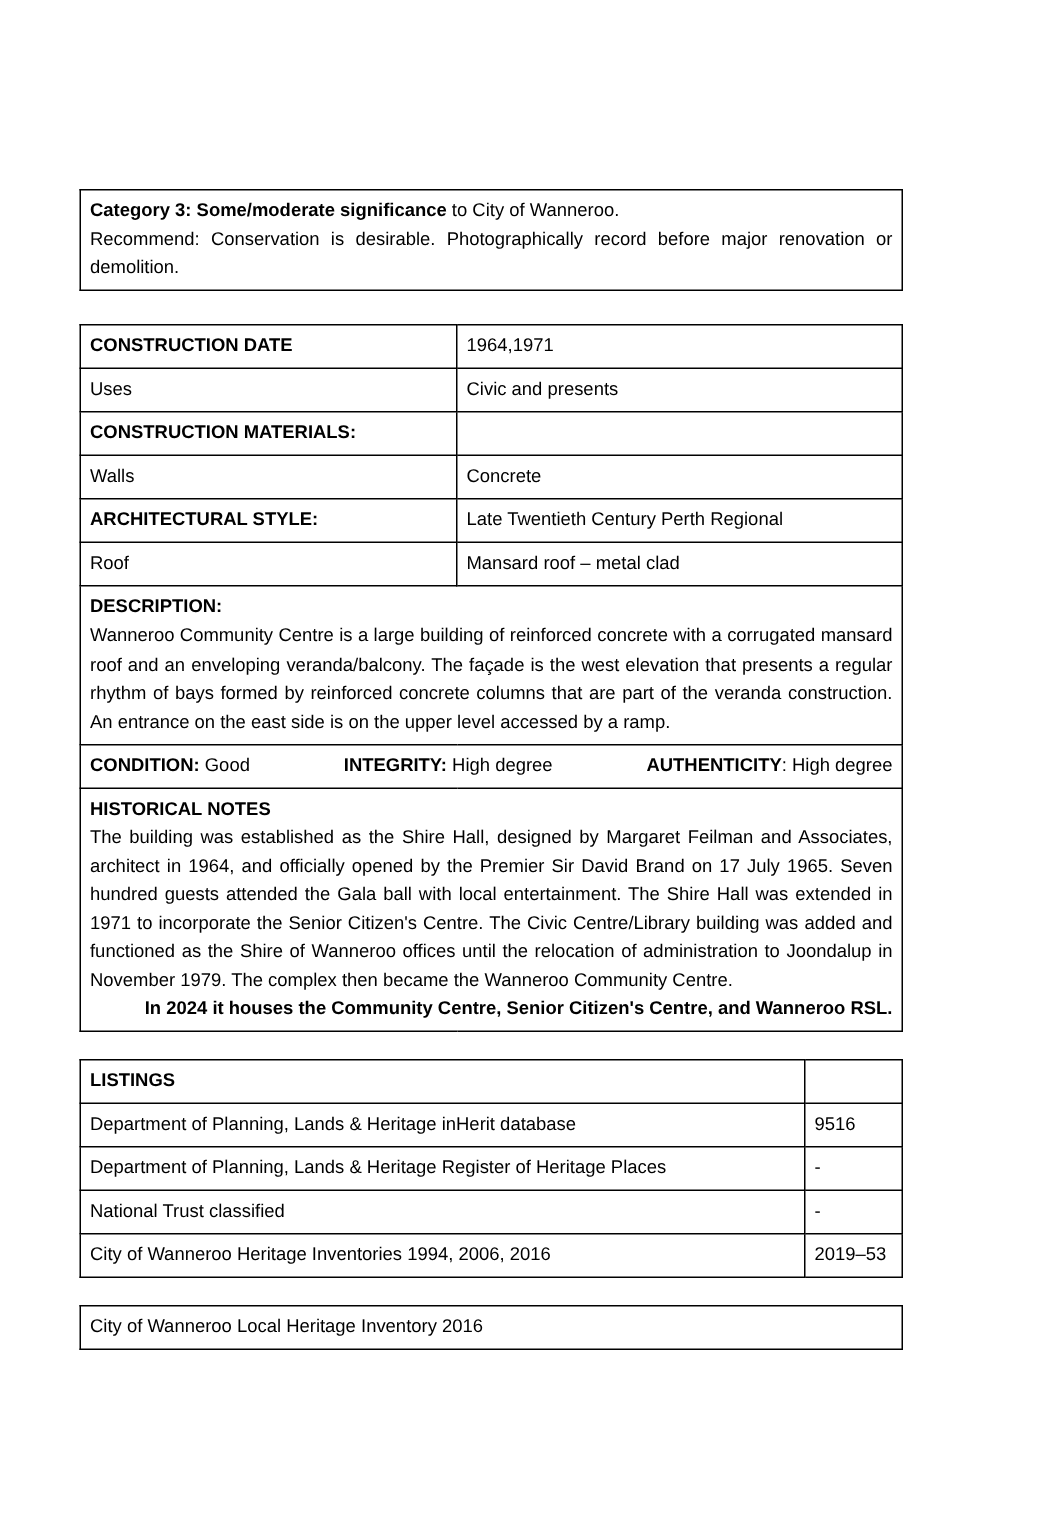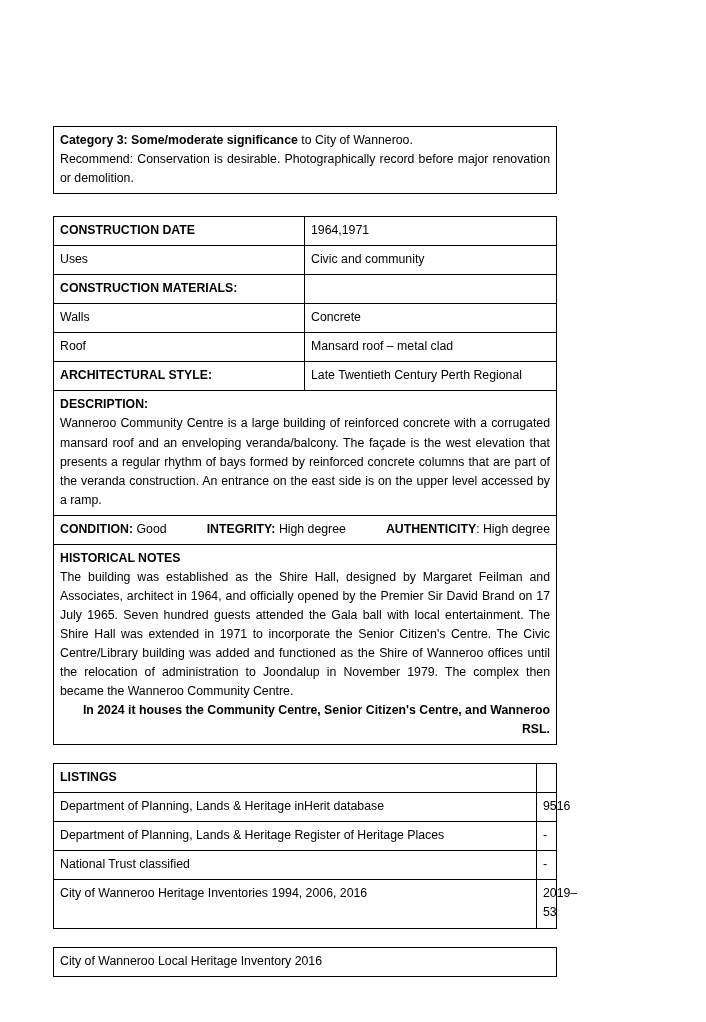--- a/index.html
+++ b/index.html
@@ -16,21 +16,21 @@
     overflow: hidden;
   }
   .page {
     position: absolute;
     left: 53px;
     top: 0;
     width: 556px;
   }
   table.blk {
     border-collapse: collapse;
-    width: 504px;
+    width: 549px;
     table-layout: fixed;
   }
   table.blk td {
     border: 1px solid #000000;
     padding: 4px 6px 5px 6px;
     font-size: 12.3px;
     line-height: 1.55;
     vertical-align: top;
   }
   .b { font-weight: bold; }
@@ -77,37 +77,37 @@
   <div class="gap-a"></div>
 
   <table class="blk">
     <tbody>
         <tr>
       <td class="col-label b">CONSTRUCTION DATE</td>
       <td class="col-val">1964,1971</td>
     </tr>
     <tr>
       <td class="col-label">Uses</td>
-      <td class="col-val">Civic and community</td>
+      <td class="col-val">Civic and presents</td>
     </tr>
     <tr>
       <td class="col-label b">CONSTRUCTION MATERIALS:</td>
       <td class="col-val">&nbsp;</td>
     </tr>
     <tr>
       <td class="col-label">Walls</td>
       <td class="col-val">Concrete</td>
     </tr>
     <tr>
+      <td class="col-label b">ARCHITECTURAL STYLE:</td>
+      <td class="col-val">Late Twentieth Century Perth Regional</td>
+    </tr>
+    <tr>
       <td class="col-label">Roof</td>
       <td class="col-val">Mansard roof – metal clad</td>
-    </tr>
-    <tr>
-      <td class="col-label b">ARCHITECTURAL STYLE:</td>
-      <td class="col-val">Late Twentieth Century Perth Regional</td>
     </tr>
     <tr>
       <td colspan="2">
         <div class="para b">DESCRIPTION:</div>
         <div class="para just">Wanneroo Community Centre is a large building of reinforced concrete with a corrugated mansard roof and an enveloping veranda/balcony. The façade is the west elevation that presents a regular rhythm of bays formed by reinforced concrete columns that are part of the veranda construction. An entrance on the east side is on the upper level accessed by a ramp.</div>
       </td>
     </tr>
     <tr class="cond-row">
       <td colspan="2">
         <div class="cond-flex">

